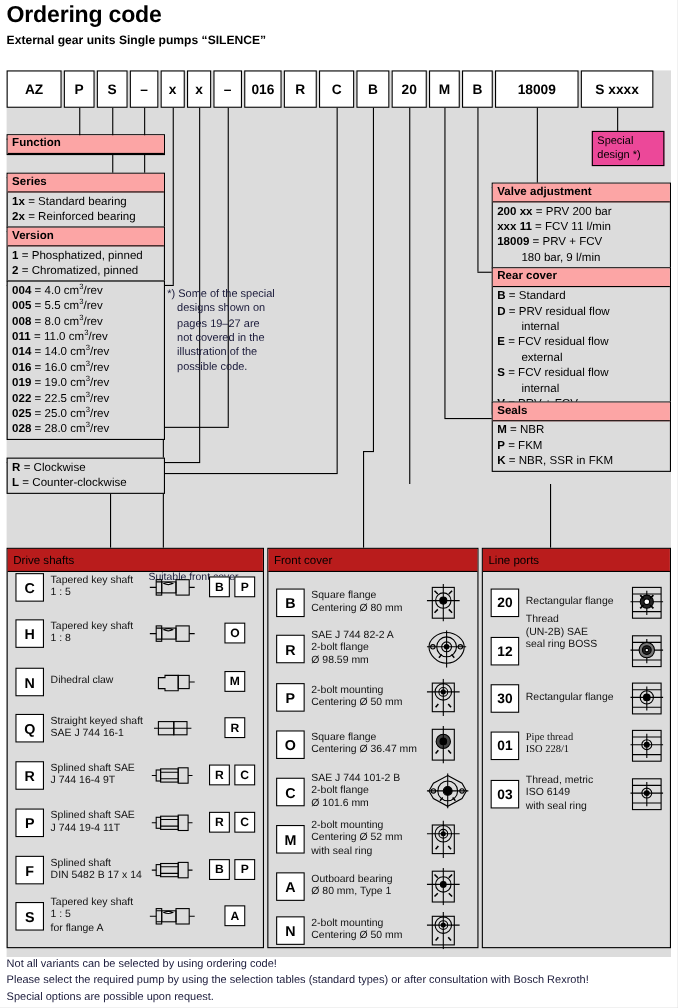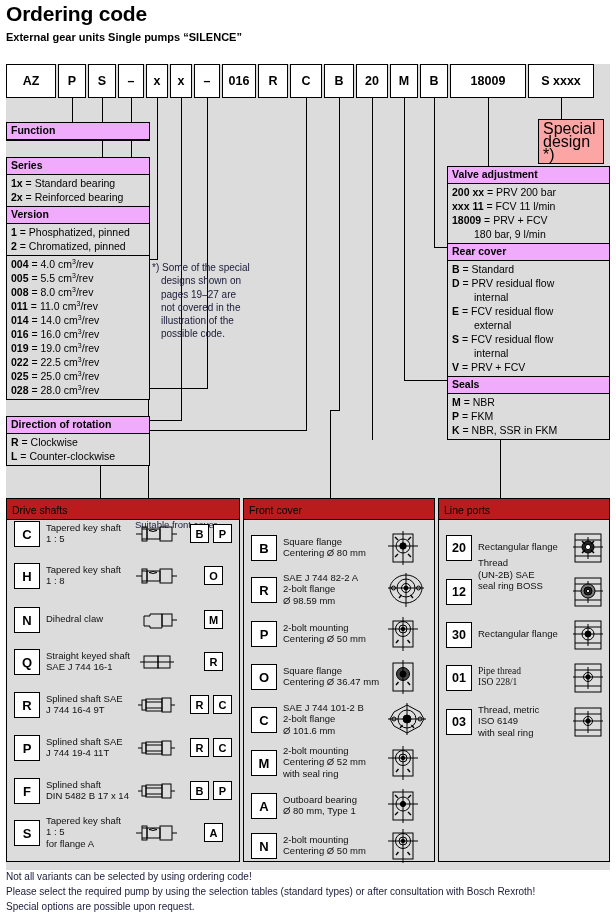--- a/index.html
+++ b/index.html
@@ -37,33 +37,33 @@
     display:flex; align-items:center; justify-content:center;
     font-size:12.5px; font-weight:bold;
   }
 
   
   .ln { position:absolute; background:#000; }
 
   
   .legend { position:absolute; border:1.2px solid #000; background:#dcdcdc; }
   .legend .hd {
-    background:#f0abfc; border-bottom:1.2px solid #000;
+    background:#fca5a5; border-bottom:1.2px solid #000;
     font-size:10.5px; font-weight:bold;
     padding:1px 4px 2px 4px; line-height:13px;
   }
   .legend .body { padding:1px 4px 2px 4px; }
   .legend .row { font-size:10.5px; line-height:14px; white-space:nowrap; }
   .legend .row b { font-weight:bold; }
   sup { font-size:7px; vertical-align:super; line-height:0; }
 
   
   #special {
-    position:absolute; background:#fca5a5; border:1.2px solid #000;
-    font-size:16px; line-height:13px; padding:2px 4px;
+    position:absolute; background:#ec4899; border:1.2px solid #000;
+    font-size:10px; line-height:13px; padding:2px 4px;
   }
 
   
   #footnote {
     position:absolute; font-size:10px; line-height:13.3px; color:#1a1a3a;
   }
 
   
   .panel { position:absolute; border:1.2px solid #000; background:#dcdcdc; }
   .panel > .phd {
@@ -192,21 +192,20 @@
           <div class="row"><b>011</b> = 11.0 cm<sup>3</sup>/rev</div>
           <div class="row"><b>014</b> = 14.0 cm<sup>3</sup>/rev</div>
           <div class="row"><b>016</b> = 16.0 cm<sup>3</sup>/rev</div>
           <div class="row"><b>019</b> = 19.0 cm<sup>3</sup>/rev</div>
           <div class="row"><b>022</b> = 22.5 cm<sup>3</sup>/rev</div>
           <div class="row"><b>025</b> = 25.0 cm<sup>3</sup>/rev</div>
           <div class="row"><b>028</b> = 28.0 cm<sup>3</sup>/rev</div>
         </div>
       </div>
       <div class="legend" style="left: 6px; top: 416px; width: 144px;">
-        <div class="hd">Direction of rotation</div>
         <div class="body">
           <div class="row"><b>R</b> = Clockwise</div>
           <div class="row"><b>L</b> = Counter-clockwise</div>
         </div>
       </div>
       <div class="legend" style="left: 447px; top: 166px; width: 163px;">
         <div class="hd">Valve adjustment</div>
         <div class="body">
           <div class="row"><b>200 xx</b> = PRV 200 bar</div>
           <div class="row"><b>xxx 11</b> = FCV 11 l/min</div>
@@ -220,21 +219,21 @@
           <div class="row"><b>B</b> = Standard</div>
           <div class="row"><b>D</b> = PRV residual flow</div>
           <div class="row"><span style="display:inline-block;width:22px"></span>internal</div>
           <div class="row"><b>E</b> = FCV residual flow</div>
           <div class="row"><span style="display:inline-block;width:22px"></span>external</div>
           <div class="row"><b>S</b> = FCV residual flow</div>
           <div class="row"><span style="display:inline-block;width:22px"></span>internal</div>
           <div class="row"><b>V</b> = PRV + FCV</div>
         </div>
       </div>
-      <div class="legend" style="left: 447px; top: 376px; width: 163px;">
+      <div class="legend" style="left: 447px; top: 365px; width: 163px;">
         <div class="hd">Seals</div>
         <div class="body">
           <div class="row"><b>M</b> = NBR</div>
           <div class="row"><b>P</b> = FKM</div>
           <div class="row"><b>K</b> = NBR, SSR in FKM</div>
         </div>
       </div>
     </div>
 
   <div id="panels">

